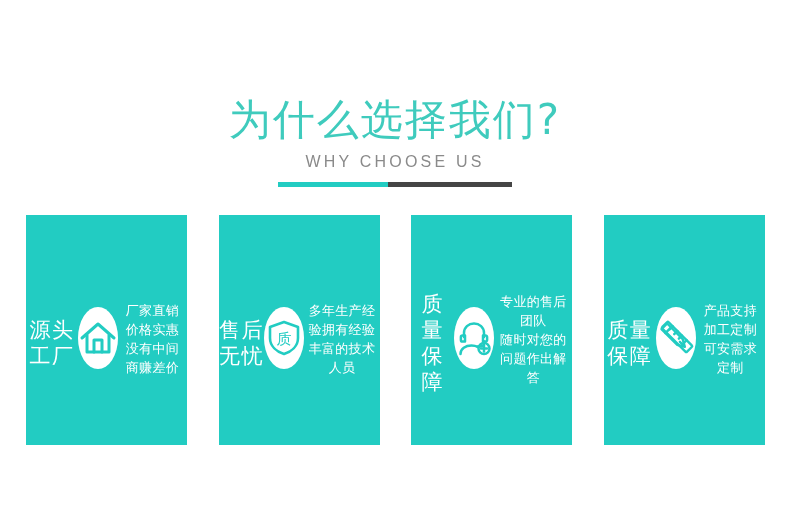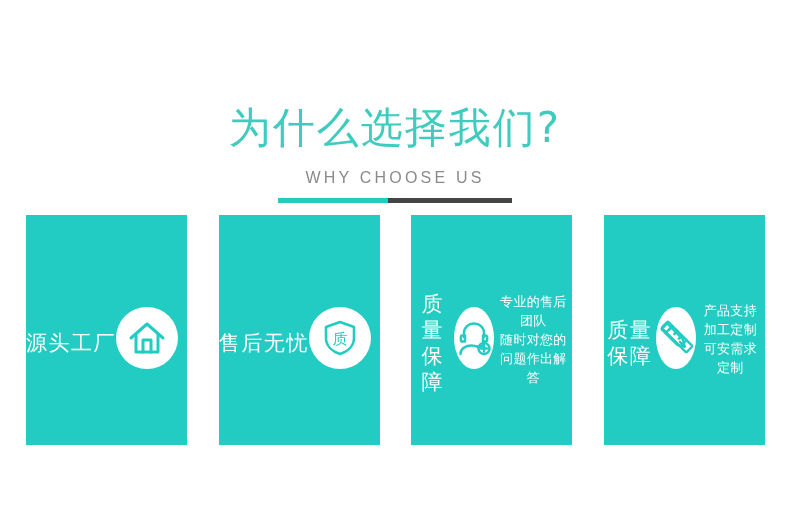--- a/index.html
+++ b/index.html
@@ -28,21 +28,21 @@
     top: 86px;
     width: 790px;
     text-align: center;
   }
   .main-title {
     font-size: 42px;
     line-height: 52px;
     font-weight: 400;
     color: #3fcbbd;
     letter-spacing: 2px;
-    margin: 16px;
+    margin: 8px;
     font-family: "DejaVu Sans", "Liberation Sans", sans-serif;
   }
   .sub-title {
     margin: 6px 0 0 0;
     font-size: 16px;
     line-height: 16px;
     letter-spacing: 3.2px;
     color: #8a8a8a;
     font-weight: 400;
     font-family: "Liberation Sans", sans-serif;
@@ -137,32 +137,36 @@
       <div class="card-title">源头工厂</div>
       <div class="icon-circle">
         <span>
           <svg width="40" height="40" viewBox="0 0 40 40" fill="none" stroke="#22ccc2" stroke-width="3" stroke-linecap="round" stroke-linejoin="round">
             <polyline points="4,20 20,6 36,20"></polyline>
             <polyline points="9,17 9,34 31,34 31,17"></polyline>
             <polyline points="16,34 16,22 24,22 24,34"></polyline>
           </svg>
         </span>
       </div>
+      <div class="card-desc">厂家直销价格实惠
+没有中间商赚差价</div>
     </div>
 
     <div class="card">
       <div class="card-title">售后无忧</div>
       <div class="icon-circle">
         <span>
           <svg width="40" height="40" viewBox="0 0 40 40" fill="none" stroke="#22ccc2" stroke-width="2.6" stroke-linecap="round" stroke-linejoin="round">
             <path d="M20 4 L34 9 V20 C34 28 27.5 33.5 20 36 C12.5 33.5 6 28 6 20 V9 Z"></path>
             <text x="20" y="26" font-size="15" font-family="DejaVu Sans, sans-serif" fill="#22ccc2" stroke="none" text-anchor="middle">质</text>
           </svg>
         </span>
       </div>
+      <div class="card-desc">多年生产经验拥有经验
+丰富的技术人员</div>
     </div>
 
     <div class="card">
       <div class="card-title">质量保障</div>
       <div class="icon-circle">
         <span>
           <svg width="40" height="40" viewBox="0 0 40 40" fill="none" stroke="#22ccc2" stroke-width="2.5" stroke-linecap="round" stroke-linejoin="round">
             <path d="M10 19 V15 C10 9.5 14.5 5.5 20 5.5 C25.5 5.5 30 9.5 30 15 V19"></path>
             <path d="M8.5 17.5 h2.5 v6 h-2.5 a1.6 1.6 0 0 1 -1.6 -1.6 v-2.8 a1.6 1.6 0 0 1 1.6 -1.6 z"></path>
             <path d="M31.5 17.5 h-2.5 v6 h2.5 a1.6 1.6 0 0 0 1.6 -1.6 v-2.8 a1.6 1.6 0 0 0 -1.6 -1.6 z"></path>

